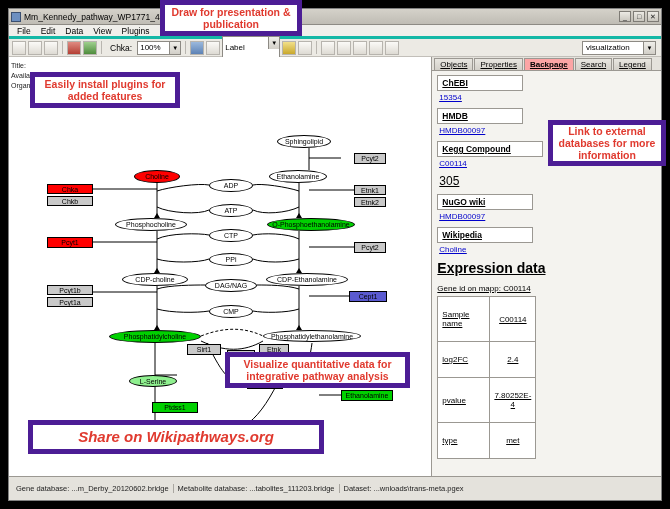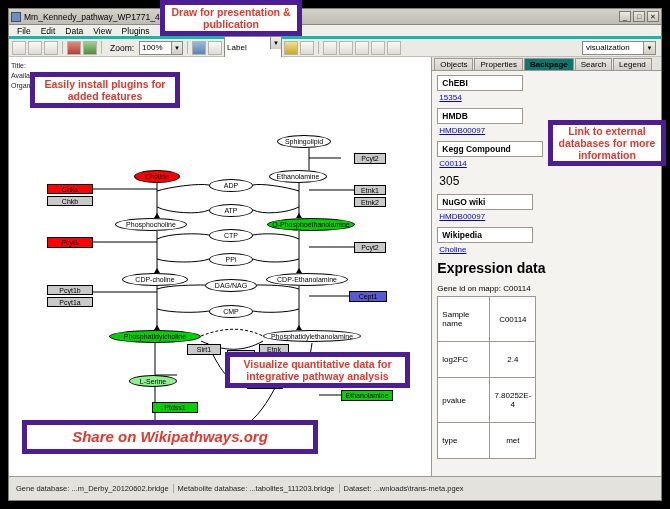--- a/index.html
+++ b/index.html
@@ -91,21 +91,21 @@
     width:74px;height:14px;background:#fff;border:1px solid #8d8a84;
     font-size:8px; display:flex;align-items:center;padding-left:3px;position:relative;
     margin-left:auto; margin-right:2px;
   }
   .vis-combo .arrow {
     position:absolute;right:0;top:0;width:12px;height:12px;
     background:linear-gradient(#efeee9,#d2cfc8);border-left:1px solid #8d8a84;
     display:flex;align-items:center;justify-content:center;font-size:6px;
   }
   
-  .body { flex:1; display:flex; min-height:0; }
+  .body { flex:1; display:flex; min-height:0;text-decoration:underline; }
   .canvas-wrap {
     position:relative;
     width:424px;
     background:#ffffff;
     border-right:1px solid #9b9892;
     overflow:hidden;
   }
   .info-col {
     position:absolute;left:2px;top:4px;width:40px;
     font-size:7px; line-height:10px; color:#222;
@@ -141,21 +141,21 @@
     display:flex;height:14px;align-items:flex-end;
     background:#e4e2dc;border-bottom:1px solid #9b9892;
     padding-left:2px;
   }
   .tab {
     font-size:8px;padding:1px 5px;
     border:1px solid #9b9892;border-bottom:none;
     background:linear-gradient(#e8e6e0,#d3d0c9);
     margin-right:1px;
   }
-  .tab.active { background:#0f766e; font-weight:bold; }
+  .tab.active { background:#fca5a5; font-weight:bold; }
   .rpanel { flex:1; overflow:hidden; padding:4px 5px; background:#f4f3ef; }
   .db-box {
     border:1px solid #9b9892;
     background:#fff;
     font-weight:bold;
     font-size:8.5px;
     padding:2px 4px;
     width:86px;
     margin-bottom:2px;
   }
@@ -188,21 +188,21 @@
     font-weight:bold;
     text-align:center;
     display:flex;align-items:center;justify-content:center;
     line-height:1.15;
     z-index:40;
   }
   #callout-draw   { left:160px; top:0px;   width:142px;height:36px;font-size:10.5px;padding:2px 4px; }
   #callout-plugin { left:30px;  top:72px;  width:150px;height:36px;font-size:10.5px;padding:2px 4px; }
   #callout-link   { left:548px; top:120px; width:118px;height:46px;font-size:10.5px;padding:2px 3px; }
   #callout-vis    { left:225px; top:352px; width:185px;height:36px;font-size:10.5px;padding:2px 4px; }
-  #callout-share  { left:22px;  top:420px; width:296px;height:34px;font-size:15px;font-style:italic; }
+  #callout-share  { left:28px;  top:420px; width:296px;height:34px;font-size:15px;font-style:italic; }
 </style>
 </head>
 <body>
 
 <div class="app">
 
   <div class="titlebar">
     <div class="tb-icon"></div>
     <div class="tb-title">Mm_Kennedy_pathway_WP1771_45176.gpml - PathVisio</div>
     <div class="winbtns">
@@ -222,21 +222,21 @@
   </div>
 
   <div class="toolbar">
     <div class="tbtn"></div>
     <div class="tbtn"></div>
     <div class="tbtn"></div>
     <div class="tsep"></div>
     <div class="tbtn red"></div>
     <div class="tbtn grn"></div>
     <div class="tsep"></div>
-    <span class="zoom-label">Zoom:</span>
+    <span class="zoom-label">Chka:</span>
     <div class="zoom-combo">
       <span>100%</span>
       <span class="arrow">▼</span>
     </div>
     <div class="tsep"></div>
     <div class="tbtn blue"></div>
     <div class="tbtn"></div>
     <div class="lbl-combo">
       <span>Label</span>
       <span class="arrow">▼</span>

